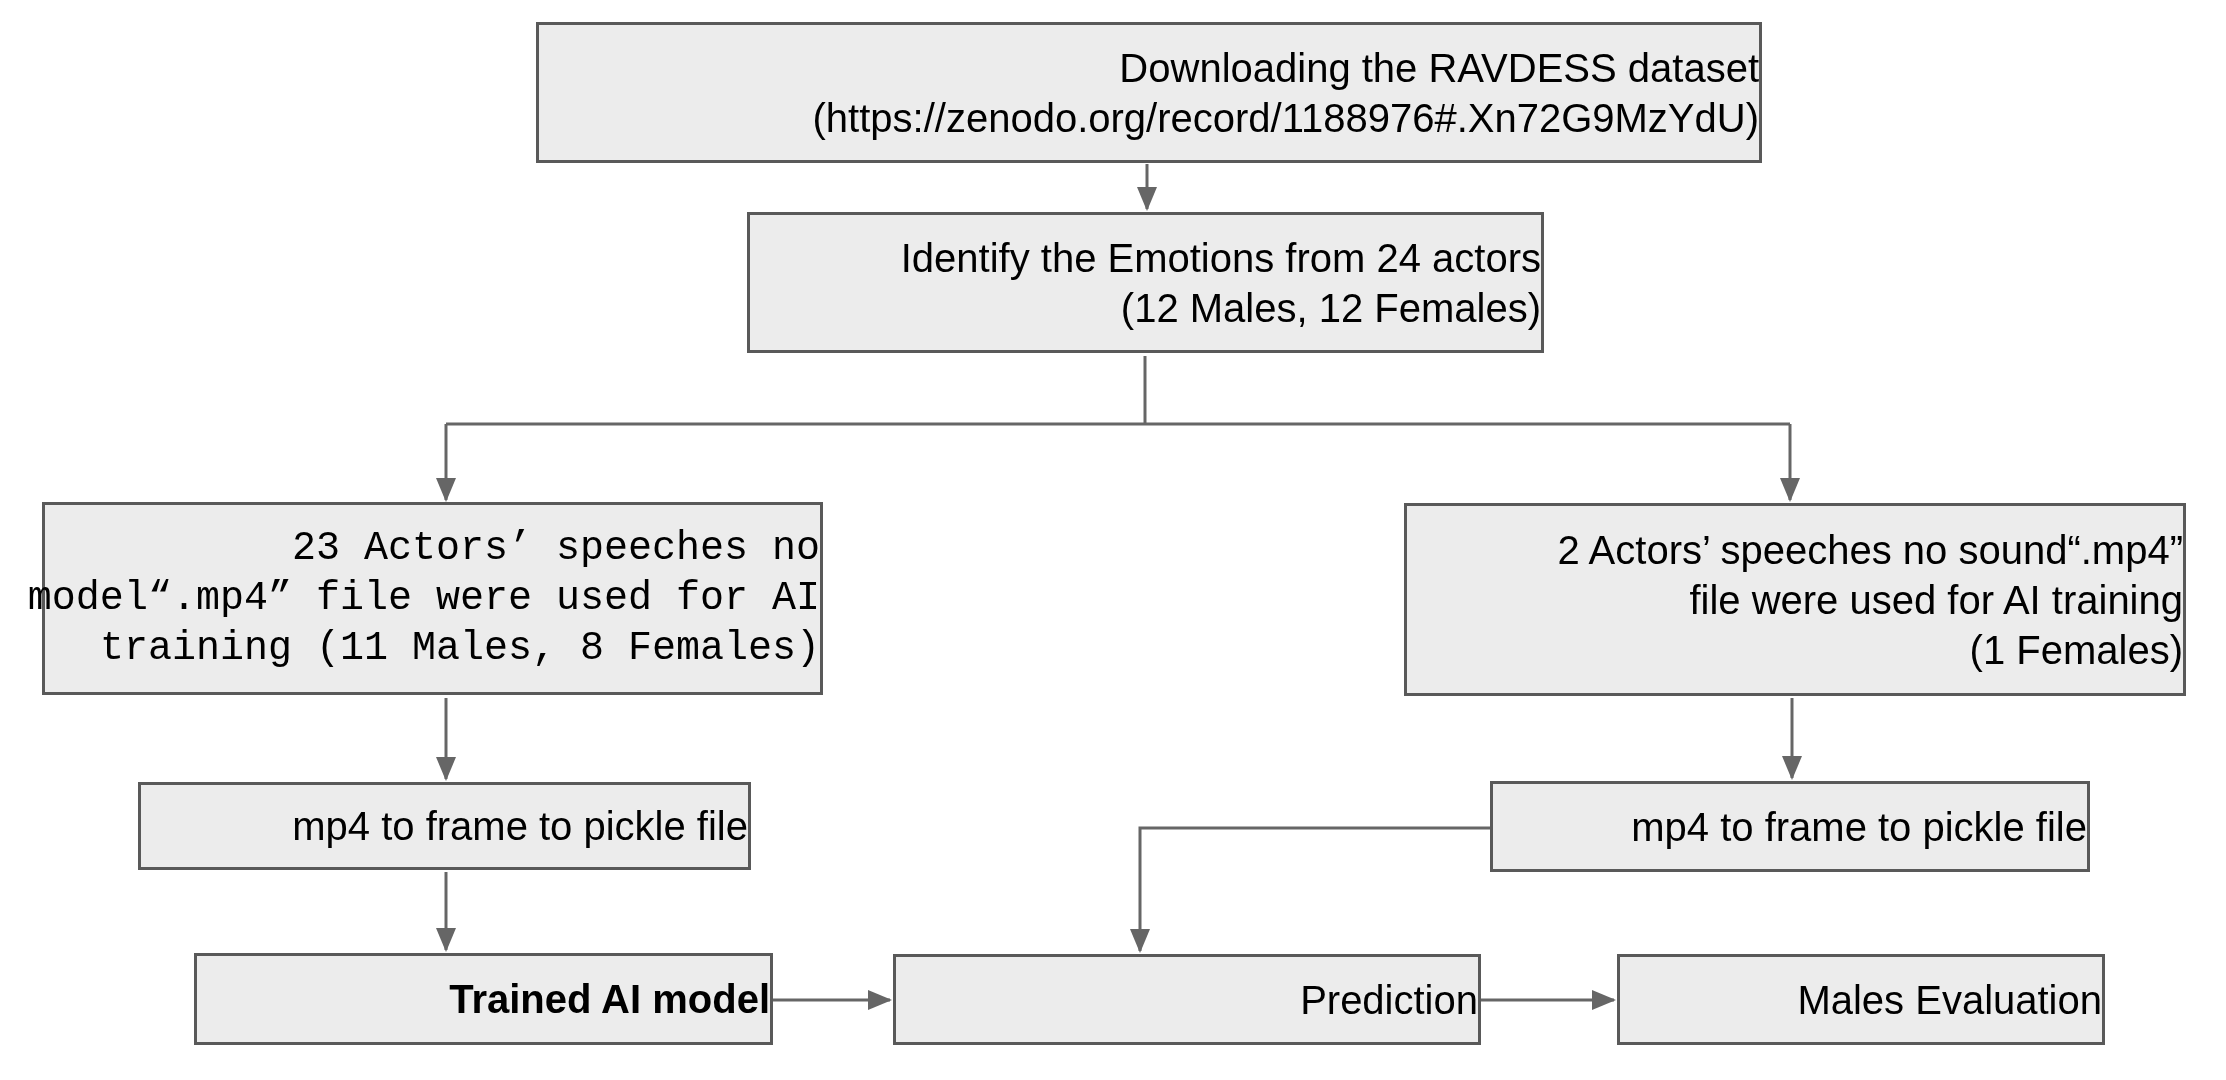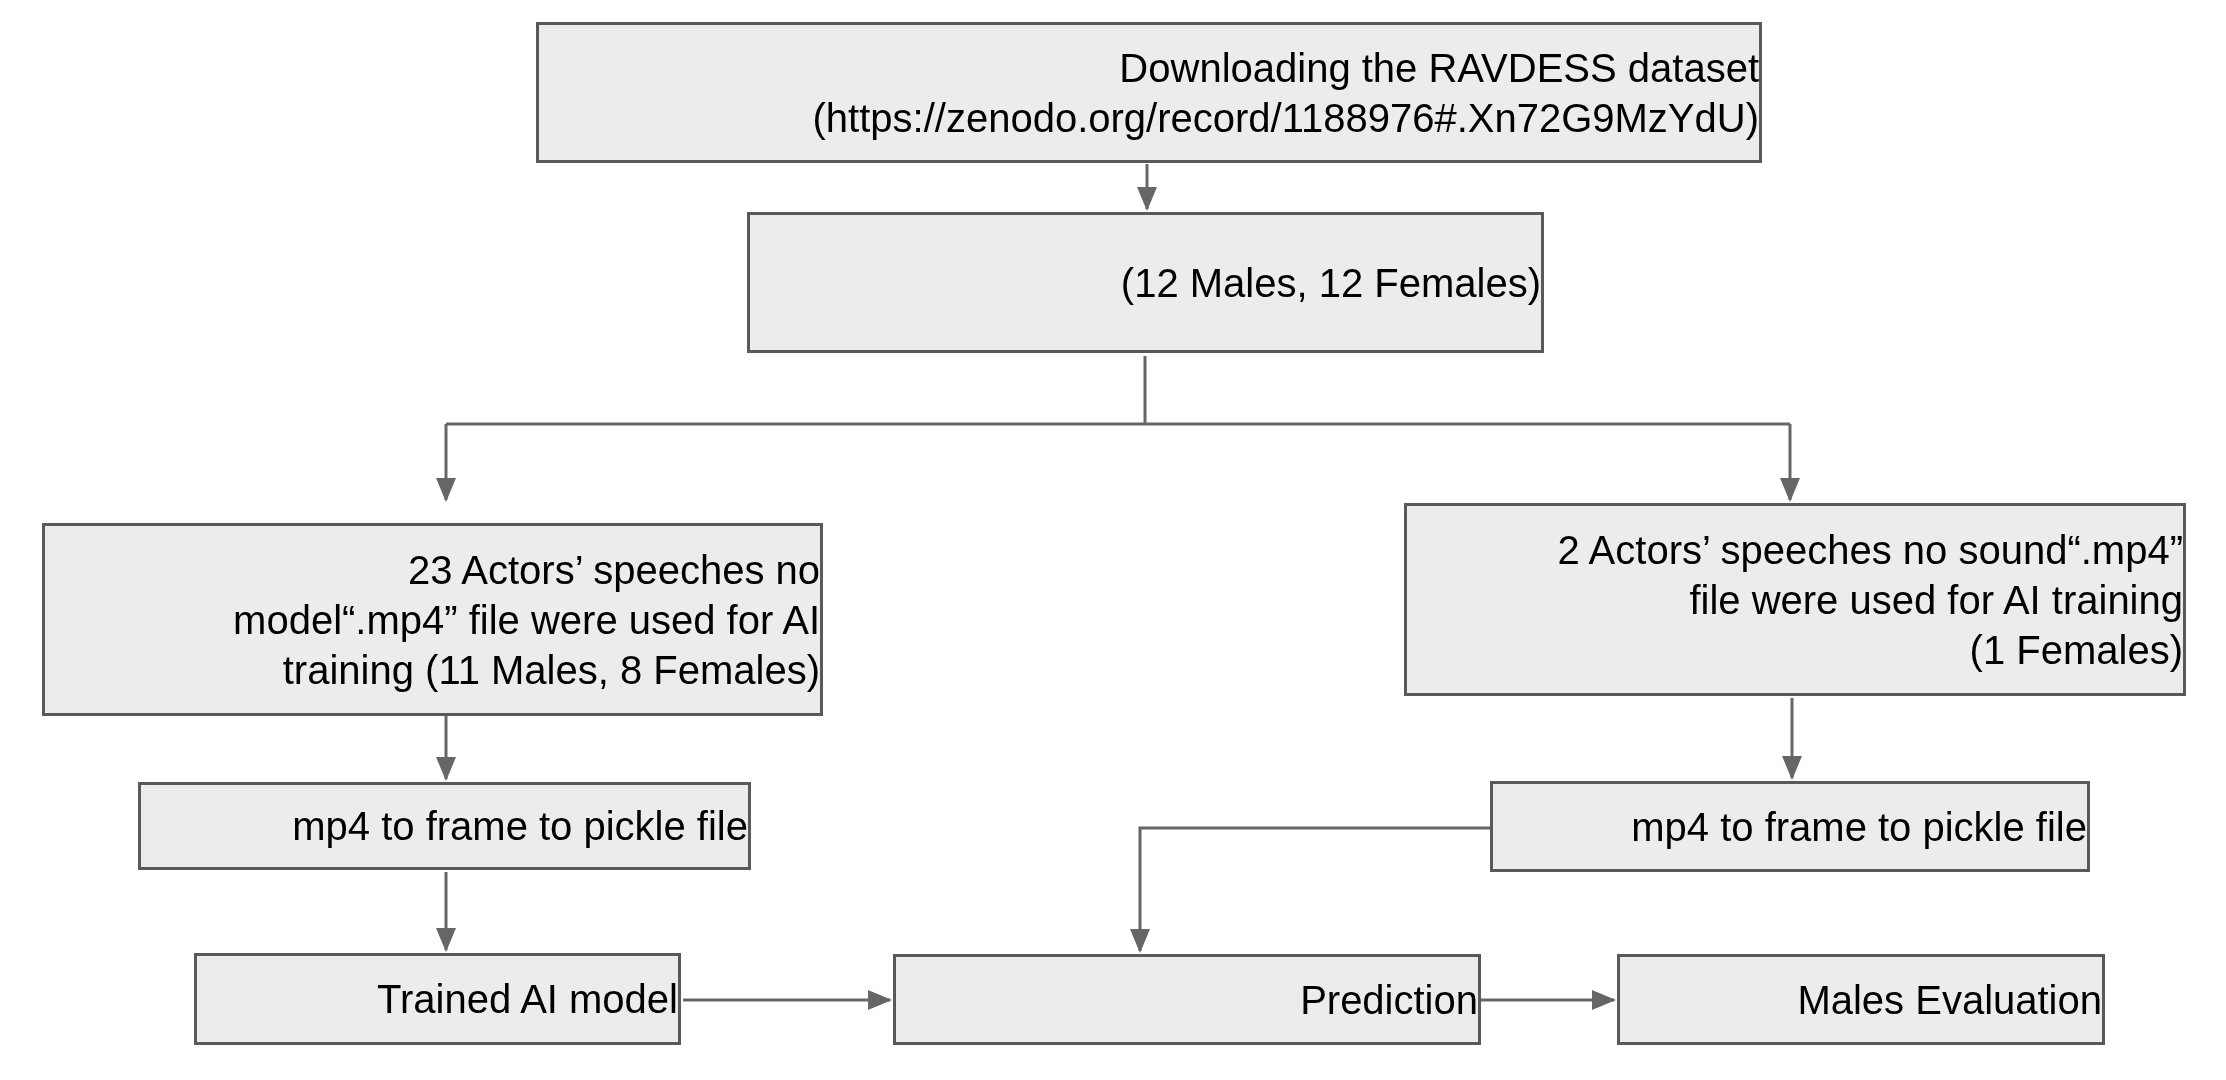--- a/index.html
+++ b/index.html
@@ -41,25 +41,25 @@
     text-align:center;
     color:var(--text-color);
     font-size:40px;
     line-height:50px;
   }
   .node .line{ white-space:nowrap; }
 
   
   #node-download      { left:536px;  top:22px;  width:1226px; height:141px; }
   #node-identify      { left:747px;  top:212px; width:797px;  height:141px; }
-  #node-train-23      { left:42px;   top:523px; width:781px;  height:193px; }
+  #node-train-23      { left:42px;   top:502px; width:781px;  height:193px;font-family:Liberation Mono, monospace; }
   #node-train-1       { left:1404px; top:503px; width:782px;  height:193px; }
   #node-pickle-left   { left:138px;  top:782px; width:613px;  height:88px;  }
   #node-pickle-right  { left:1490px; top:781px; width:600px;  height:91px;  }
-  #node-trained-model { left:194px;  top:953px; width:487px;  height:92px;  }
+  #node-trained-model { left:194px;  top:953px; width:579px;  height:92px;font-weight:bold;  }
   #node-prediction    { left:893px;  top:954px; width:588px;  height:91px;  }
   #node-model-eval    { left:1617px; top:954px; width:488px;  height:91px;  }
 </style>
 </head>
 <body>
 
 <div class="canvas">
 
   <svg class="connectors" viewBox="0 0 2226 1080" xmlns="http://www.w3.org/2000/svg">
     <defs>
@@ -90,20 +90,21 @@
 
     <path class="connector" d="M1393,1000 L1614,1000" marker-end="url(#arrow)"></path>
   </svg>
 
   <div class="node" id="node-download">
     <div class="line">Downloading the RAVDESS dataset</div>
     <div class="line">(https://zenodo.org/record/1188976#.Xn72G9MzYdU)</div>
   </div>
 
   <div class="node" id="node-identify">
+    <div class="line">Identify the Emotions from 24 actors</div>
     <div class="line">(12 Males, 12 Females)</div>
   </div>
 
   <div class="node" id="node-train-23">
     <div class="line">23 Actors’ speeches no</div>
     <div class="line">model“.mp4” file were used for AI</div>
     <div class="line">training (11 Males, 8 Females)</div>
   </div>
 
   <div class="node" id="node-train-1">

